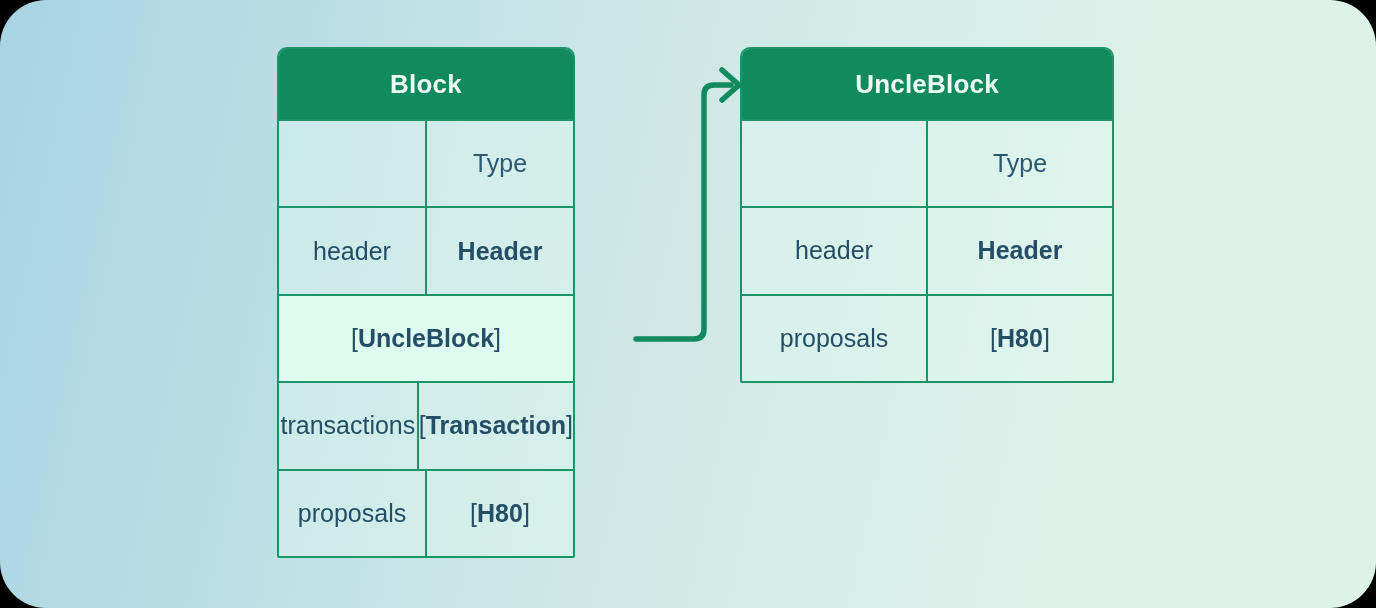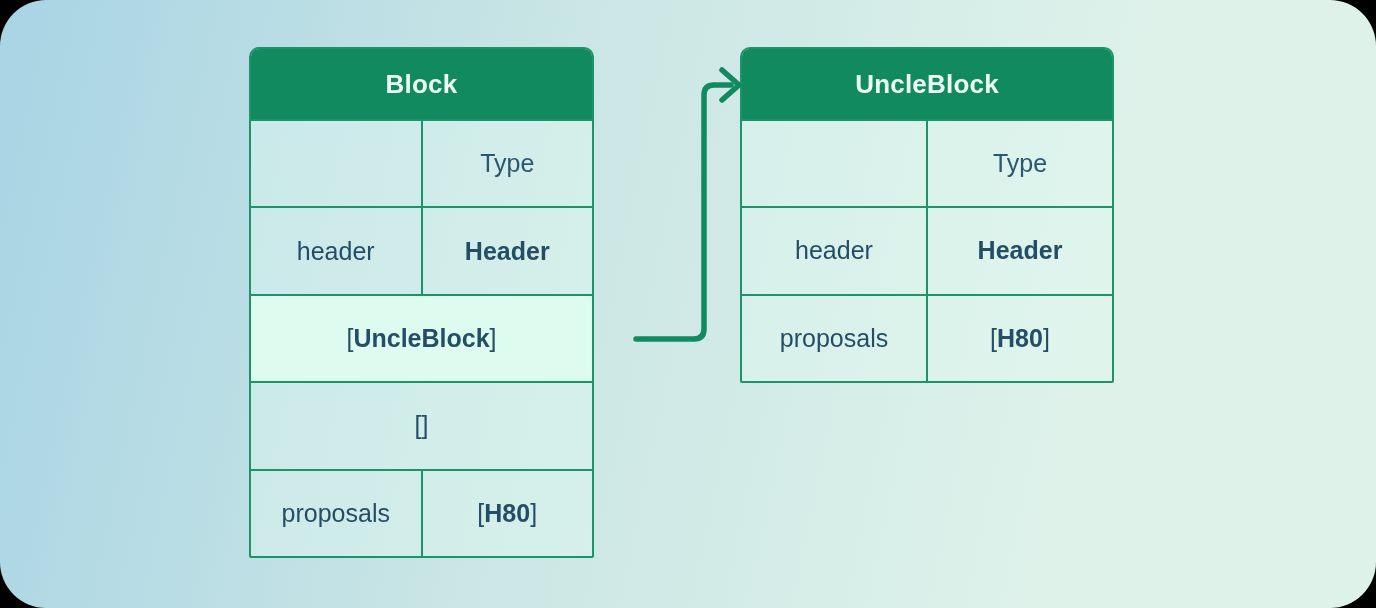--- a/index.html
+++ b/index.html
@@ -14,21 +14,21 @@
     --corner:#000000;
   }
   *{margin:0;padding:0;box-sizing:border-box;}
   html,body{width:1376px;height:608px;background:var(--corner);overflow:hidden;
     font-family:"Liberation Sans", sans-serif;}
   .screen{position:absolute;left:0;top:0;width:1376px;height:608px;
     border-radius:46px;
     background:linear-gradient(102deg,var(--bg-start) 0%,var(--bg-mid) 40%,var(--bg-end) 78%);}
   .entity-table{position:absolute;border:2px solid var(--border-green);
     border-radius:10px 10px 2px 2px;overflow:hidden;display:flex;flex-direction:column;}
-  .entity-table.block{left:249px;top:47px;width:345px;height:511px;}
+  .entity-table.block{left:277px;top:47px;width:298px;height:511px;}
   .entity-table.uncleblock{left:740px;top:47px;width:374px;height:336px;}
   .t-title{height:70px;flex:0 0 70px;background:var(--band-green);color:var(--title-text);
     font-size:26px;font-weight:bold;display:flex;align-items:center;justify-content:center;
     letter-spacing:.2px;}
   .t-row{flex:1;display:flex;border-top:2px solid var(--border-green);}
   .t-row:first-of-type{border-top:none;}
   .cell{flex:1;display:flex;align-items:center;justify-content:center;
     background:var(--cell-bg);color:var(--cell-text);font-size:25px;}
   .cell.field{border-right:2px solid var(--border-green);}
   .t-row.highlighted .cell{background:var(--highlight-row-bg);}
@@ -58,22 +58,24 @@
         </div>
       </div>
       <div class="t-row highlighted">
         <div class="cell type">
           <span class="bracket">[</span>
           <span class="type-name">UncleBlock</span>
           <span class="bracket">]</span>
         </div>
       </div>
       <div class="t-row">
+        <div class="cell field">transactions</div>
         <div class="cell type">
           <span class="bracket">[</span>
+          <span class="type-name">Transaction</span>
           <span class="bracket">]</span>
         </div>
       </div>
       <div class="t-row">
         <div class="cell field">proposals</div>
         <div class="cell type">
           <span class="bracket">[</span>
           <span class="type-name">H80</span>
           <span class="bracket">]</span>
         </div>

